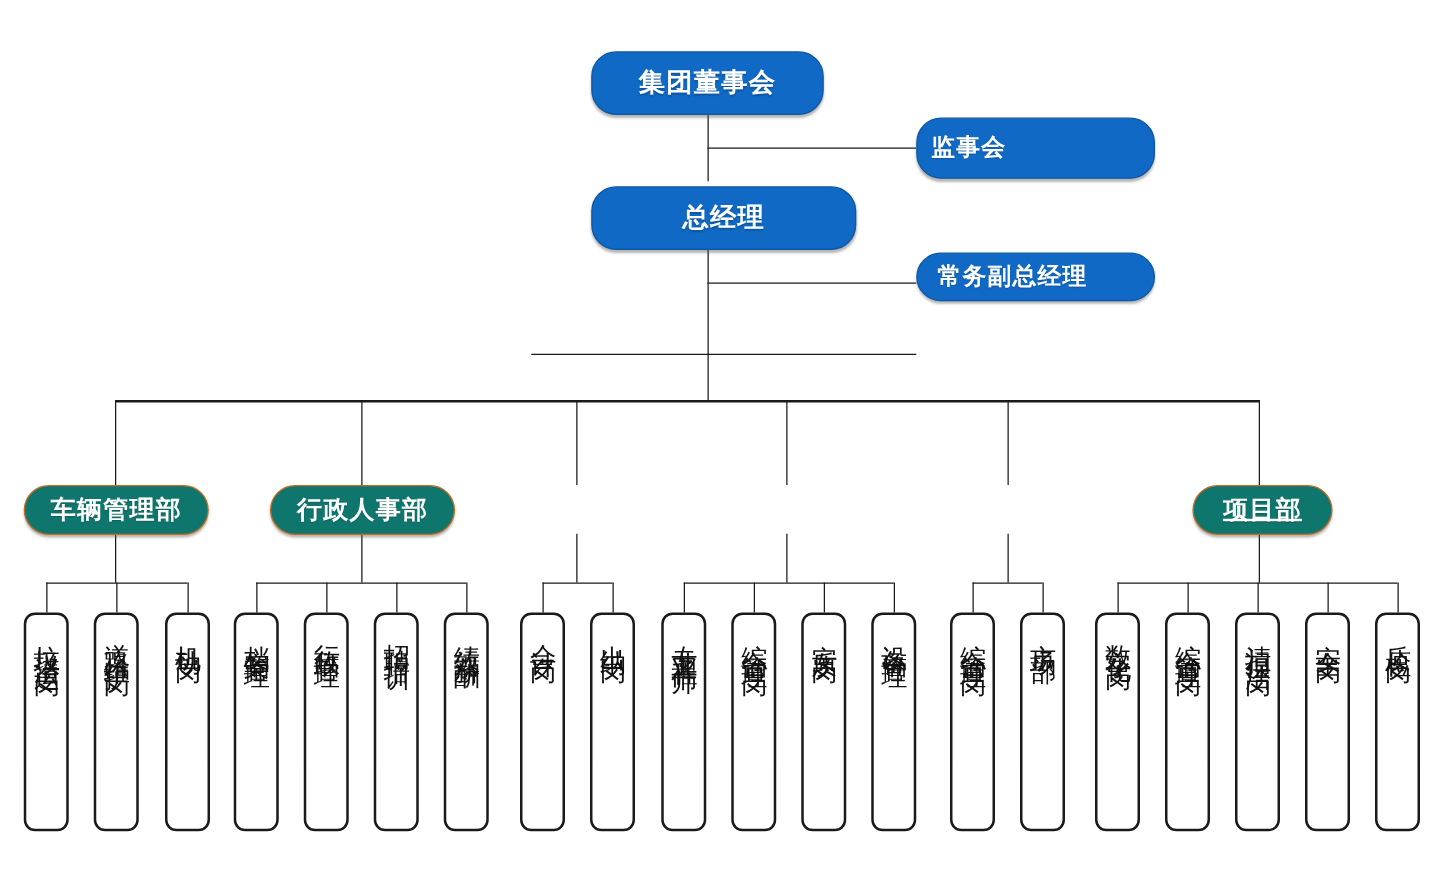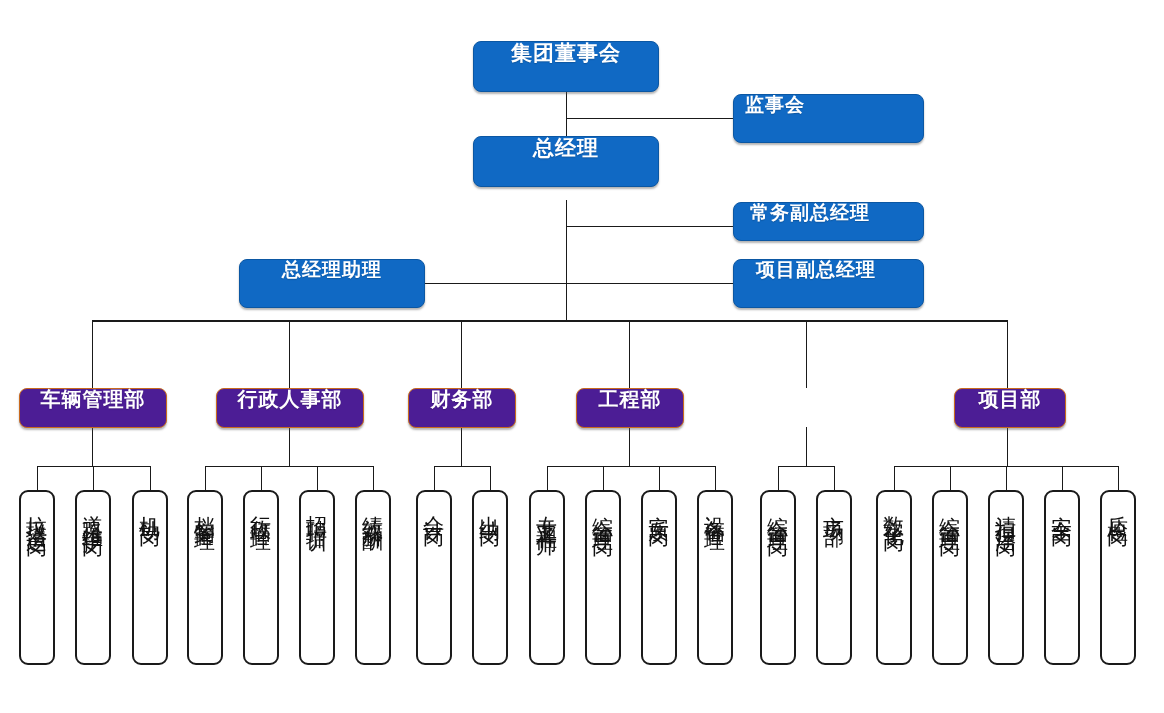--- a/index.html
+++ b/index.html
@@ -26,35 +26,36 @@
   }
   .line.h { height: 1px; }
   .line.v { width: 1px; }
   .line.thick-h { height: 2px; }
 
   
   .node {
     position: absolute;
     box-sizing: border-box;
     display: flex;
+    align-items: center;
     justify-content: center;
-    border-radius: 8px;
+    border-radius: 20px;
     color: #ffffff;
     font-weight: 700;
     letter-spacing: 1px;
     white-space: nowrap;
     text-shadow: 0 1px 1px rgba(0,0,0,0.18);
   }
   .node.blue {
     background: #1069C4;
     border: 1px solid #0B57A3;
     box-shadow: 0 2px 2px rgba(90,90,90,0.45);
   }
   .node.orange {
-    background: #4c1d95;
+    background: #0f766e;
     border: 1px solid #C96A1E;
     box-shadow: 0 2px 2px rgba(90,90,90,0.45);
   }
   .node .node-label {
     display: block;
     line-height: 1;
   }
 
   
   .n-board   { font-size: 21px; }
@@ -155,54 +156,42 @@
   <div class="line v" style="left:1118px; top:466px; height:24px;"></div>
 
   <div class="node blue n-board" style="left:473px; top:41px; width:186px; height:51px;">
     <span class="node-label">集团董事会</span>
   </div>
 
   <div class="node blue n-super text-left" style="left:733px; top:94px; width:191px; height:49px;">
     <span class="node-label">监事会</span>
   </div>
 
-  <div class="node blue n-gm" style="left:473px; top:136px; width:186px; height:51px;">
+  <div class="node blue n-gm" style="left:473px; top:149px; width:212px; height:51px;">
     <span class="node-label">总经理</span>
   </div>
 
   <div class="node blue n-vice text-left2" style="left:733px; top:202px; width:191px; height:39px;padding-left:16px;">
     <span class="node-label">常务副总经理</span>
   </div>
 
-  <div class="node blue n-vice text-left2" style="left:733px; top:259px; width:191px; height:49px;">
-    <span class="node-label">项目副总经理</span>
-  </div>
-
-  <div class="node blue n-asst" style="left:239px; top:259px; width:186px; height:49px;">
-    <span class="node-label">总经理助理</span>
-  </div>
+
 
   <div class="node orange n-dept" style="left:19px; top:388px; width:148px; height:40px;">
     <span class="node-label">车辆管理部</span>
   </div>
 
   <div class="node orange n-dept" style="left:216px; top:388px; width:148px; height:40px;">
     <span class="node-label">行政人事部</span>
   </div>
 
-  <div class="node orange n-dept" style="left:408px; top:388px; width:108px; height:40px;">
-    <span class="node-label">财务部</span>
-  </div>
-
-  <div class="node orange n-dept" style="left:576px; top:388px; width:108px; height:40px;">
-    <span class="node-label">工程部</span>
-  </div>
-
-
-  <div class="node orange n-dept" style="left:954px; top:388px; width:112px; height:40px;">
+
+
+
+  <div class="node orange n-dept" style="left:954px; top:388px; width:112px; height:40px;text-decoration:underline;">
     <span class="node-label">项目部</span>
   </div>
 
   <div class="leaf" style="left:19px;  top:490px; height:175px;">
     <span class="leaf-label">垃圾清运岗</span>
   </div>
   <div class="leaf" style="left:75px;  top:490px; height:175px;">
     <span class="leaf-label">道路维护岗</span>
   </div>
   <div class="leaf" style="left:132px; top:490px; height:175px;">

